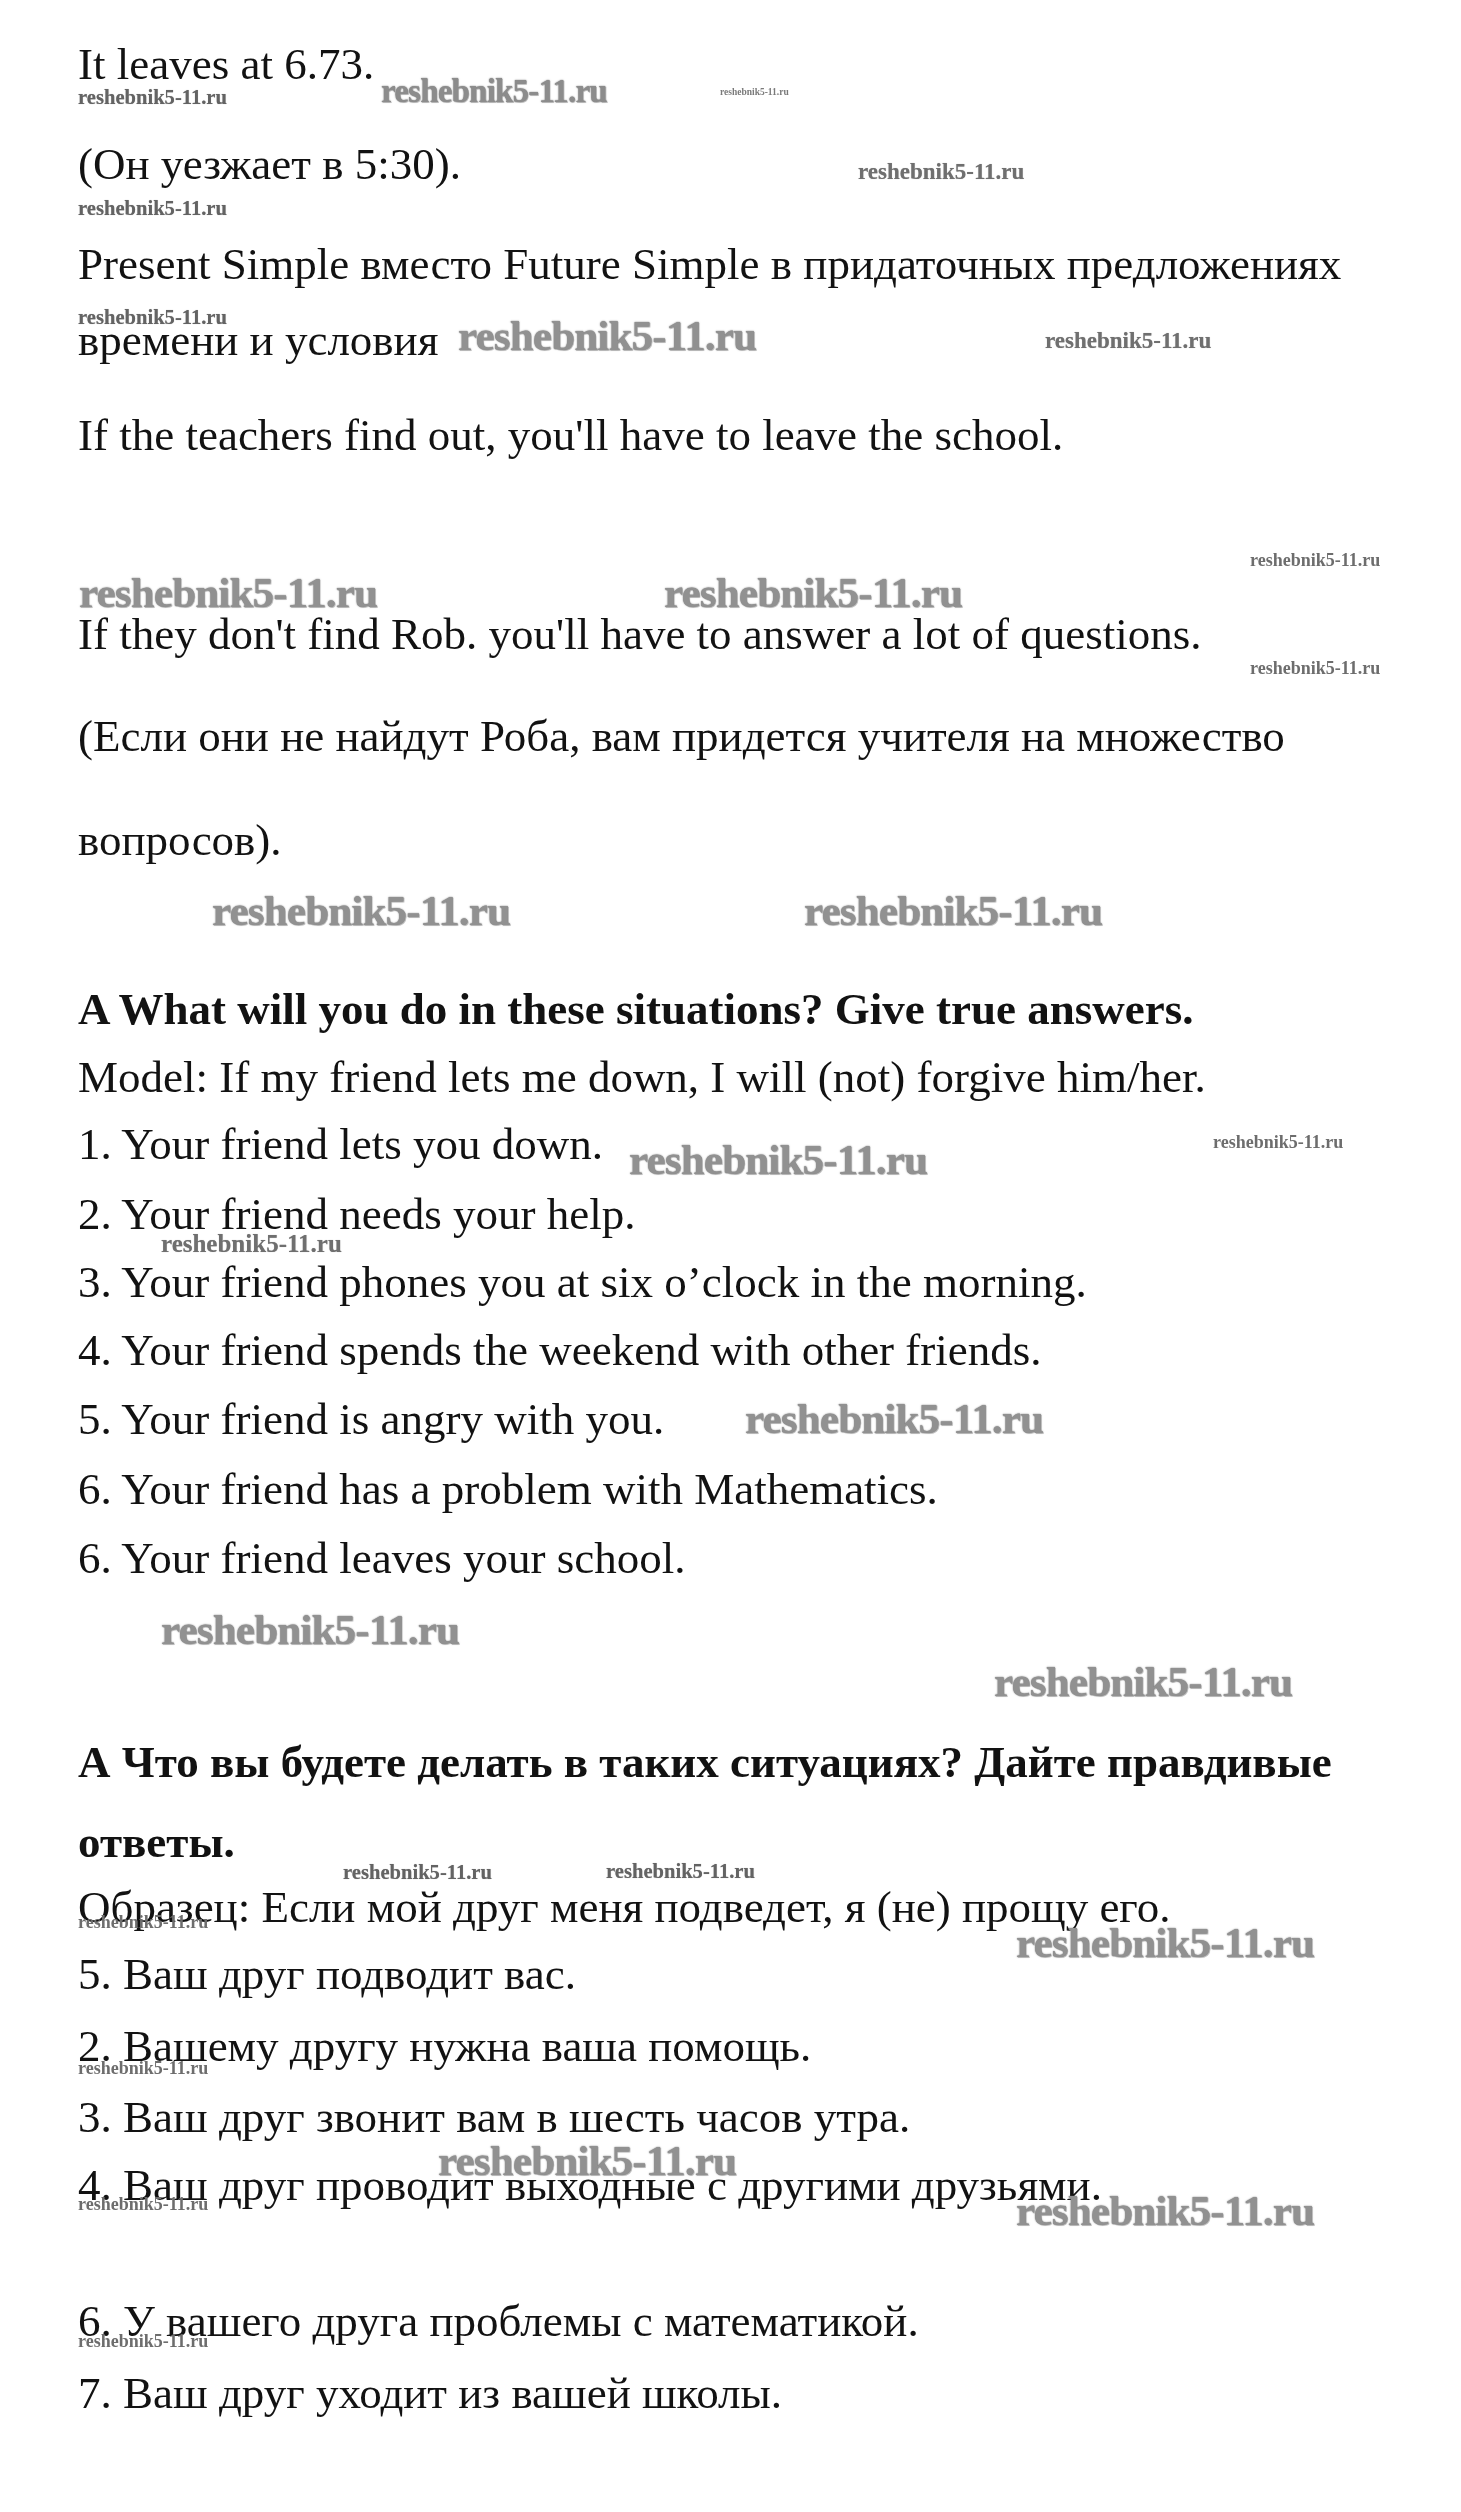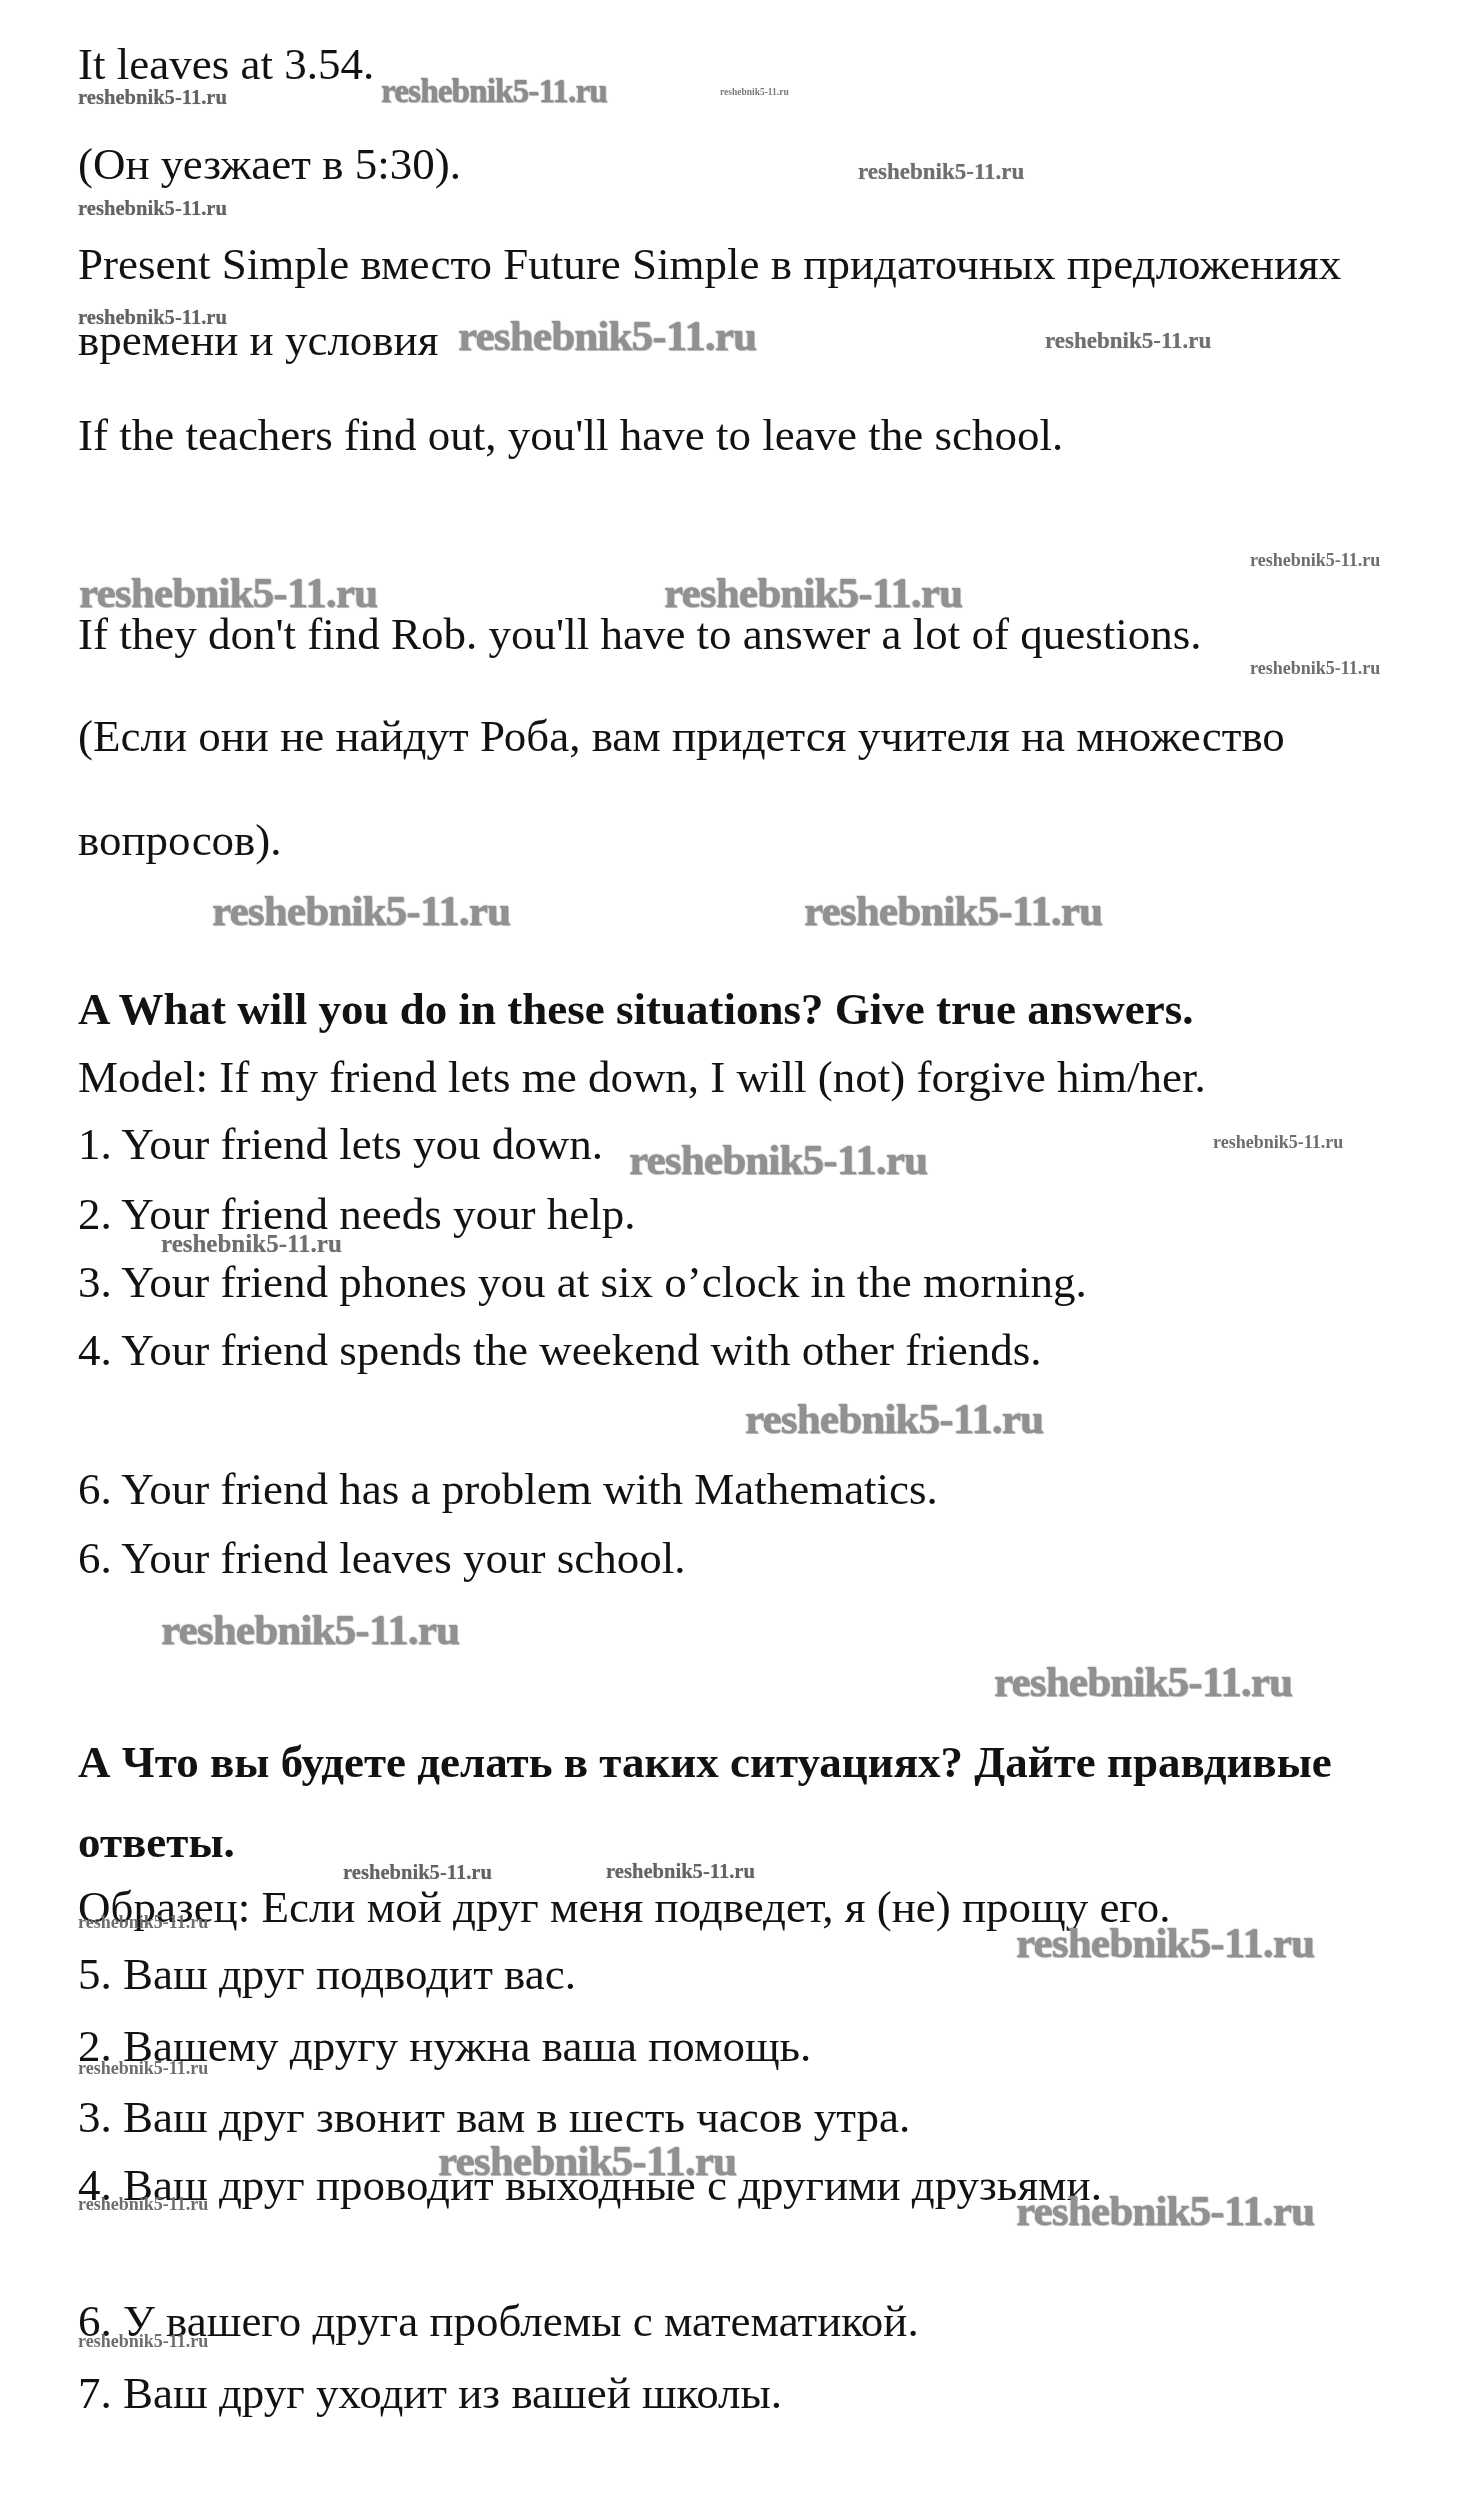--- a/index.html
+++ b/index.html
@@ -74,35 +74,36 @@
   .wZ{left:438px; top:2136px}
   .wAA{left:78px; top:2194px}
   .wAB{left:1016px;top:2186px}
   .wAC{left:78px; top:2331px}
 </style>
 </head>
 <body>
 
 <div class="page">
 
-  <div class="line t1">It leaves at 3.54.</div>
+  <div class="line t1">It leaves at 6.73.</div>
   <div class="line t2">(Он уезжает в 5:30).</div>
   <div class="line t3">Present Simple вместо Future Simple в придаточных предложениях</div>
   <div class="line t4">времени и условия</div>
   <div class="line t5">If the teachers find out, you'll have to leave the school.</div>
   <div class="line t7">If they don't find Rob. you'll have to answer a lot of questions.</div>
   <div class="line t8">(Если они не найдут Роба, вам придется учителя на множество</div>
   <div class="line t9">вопросов).</div>
 
   <div class="line bold t10">A What will you do in these situations? Give true answers.</div>
   <div class="line t11">Model: If my friend lets me down, I will (not) forgive him/her.</div>
   <div class="line t12">1. Your friend lets you down.</div>
   <div class="line t13">2. Your friend needs your help.</div>
   <div class="line t14">3. Your friend phones you at six o’clock in the morning.</div>
   <div class="line t15">4. Your friend spends the weekend with other friends.</div>
+  <div class="line t16">5. Your friend is angry with you.</div>
   <div class="line t17">6. Your friend has a problem with Mathematics.</div>
   <div class="line t18">6. Your friend leaves your school.</div>
 
   <div class="line bold t19">А Что вы будете делать в таких ситуациях? Дайте правдивые</div>
   <div class="line bold t20">ответы.</div>
   <div class="line t21">Образец: Если мой друг меня подведет, я (не) прощу его.</div>
   <div class="line t22">5. Ваш друг подводит вас.</div>
   <div class="line t23">2. Вашему другу нужна ваша помощь.</div>
   <div class="line t24">3. Ваш друг звонит вам в шесть часов утра.</div>
   <div class="line t25">4. Ваш друг проводит выходные с другими друзьями.</div>

